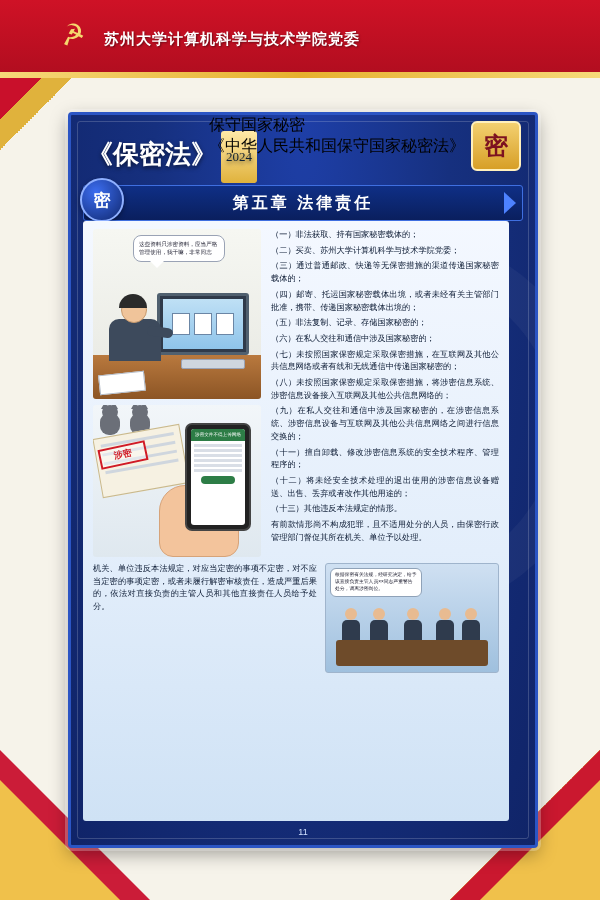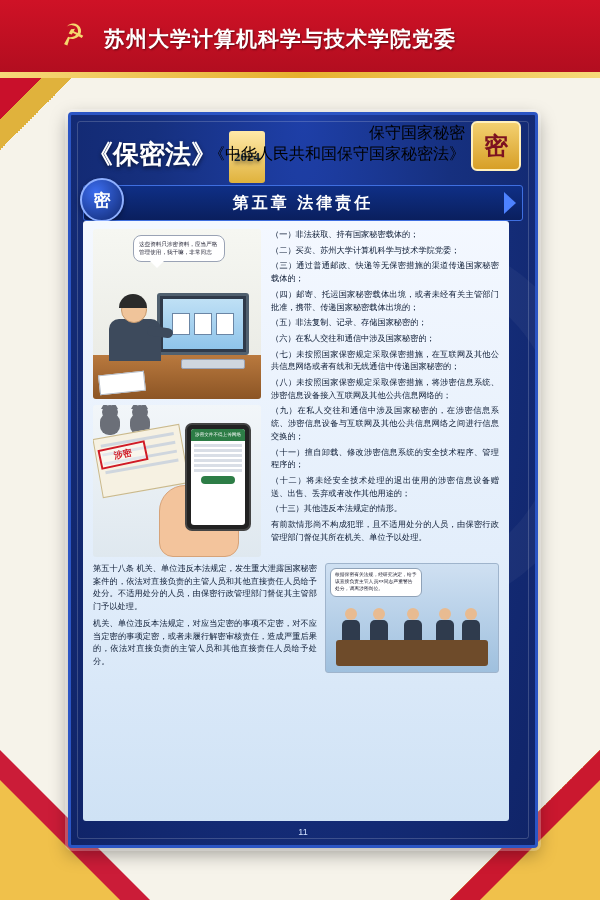--- a/index.html
+++ b/index.html
@@ -40,21 +40,21 @@
     color:#a01020;font-size:11px;font-weight:bold;line-height:1;text-align:center;
     box-shadow:0 0 6px rgba(0,0,0,.35);
   }
   .hammer{
     width:46px;height:46px;position:relative;flex:0 0 auto;
   }
   .hammer .sickle{
     position:absolute;left:16px;top:5px;color:#f5d76e;font-size:28px;line-height:1;transform:rotate(-12deg);
   }
   .header-title{
-    color:#fff;font-size:21px;font-weight:bold;letter-spacing:1px;
+    color:#fff;font-size:15px;font-weight:bold;letter-spacing:1px;
     text-shadow:1px 1px 2px rgba(0,0,0,.45);
   }
 
   
   .board{
     position:absolute;left:68px;top:112px;width:464px;height:730px;
     background:
       radial-gradient(ellipse at 50% 0%,#1e3fa8 0%,#16307f 45%,#102468 100%);
     border:3px solid #2b55c4;
     border-radius:4px;
@@ -69,31 +69,31 @@
   .board-top{
     position:relative;height:66px;
   }
   .law-title{
     position:absolute;left:16px;top:16px;color:#fff;font-size:26px;font-weight:bold;
     text-shadow:0 2px 4px rgba(0,0,0,.6);
     font-family:"Liberation Serif","DejaVu Serif",serif;
   }
   .law-year{
     display:inline-block;background:linear-gradient(180deg,#ffe9a8,#e0b23c);
-    color:#123;font-size:13px;font-weight:bold;border-radius:3px;padding:18px 5px;margin-left:12px;
+    color:#123;font-size:13px;font-weight:normal;border-radius:3px;padding:18px 5px;margin-left:4px;
     vertical-align:middle;
   }
   .seal{
     position:absolute;right:14px;top:6px;width:46px;height:46px;border-radius:6px;
     background:linear-gradient(180deg,#f3d070,#d79f27);
     border:2px solid #fff0bd;color:#7d1220;font-size:24px;font-weight:bold;
     display:flex;align-items:center;justify-content:center;
     font-family:"Liberation Serif","DejaVu Serif",serif;
   }
-  .badge-wrap{position:absolute;right:70px;top:8px;text-align:right;}
+  .badge-wrap{position:absolute;right:70px;top:0;text-align:left;}
 
   
   .chapter-bar{
     position:relative;margin:4px 12px 0 12px;height:34px;
     background:linear-gradient(180deg,#0f2f86,#0a1f5e);
     border:1px solid #3f6fe0;border-radius:3px;
     display:flex;align-items:center;justify-content:center;
   }
   .chapter-bar:before,.chapter-bar:after{
     content:"";position:absolute;top:6px;width:0;height:0;
@@ -328,24 +328,20 @@
           <p>（十一）擅自卸载、修改涉密信息系统的安全技术程序、管理程序的；</p>
           <p>（十二）将未经安全技术处理的退出使用的涉密信息设备赠送、出售、丢弃或者改作其他用途的；</p>
           <p>（十三）其他违反本法规定的情形。</p>
           <p>有前款情形尚不构成犯罪，且不适用处分的人员，由保密行政管理部门督促其所在机关、单位予以处理。</p>
         </div>
       </div>
 
       <div class="bottom">
         <div class="bot-row">
           <div class="bot-text">
-            <p>
-              <span class="art-head">第五十八条</span>
-              <span>机关、单位违反本法规定，发生重大泄露国家秘密案件的，依法对直接负责的主管人员和其他直接责任人员给予处分。不适用处分的人员，由保密行政管理部门督促其主管部门予以处理。</span>
-            </p>
             <p>机关、单位违反本法规定，对应当定密的事项不定密，对不应当定密的事项定密，或者未履行解密审核责任，造成严重后果的，依法对直接负责的主管人员和其他直接责任人员给予处分。</p>
           </div>
           <div class="illu3">
             <div class="meet-bubble">根据保密有关法规，经研究决定，给予该直接负责主管人员××同志严重警告处分，调离涉密岗位。</div>
             <div class="p3 a">
                 <div class="h3"></div>
                 <div class="b3"></div>
               </div>
             <div class="p3 b">
                 <div class="h3"></div>

